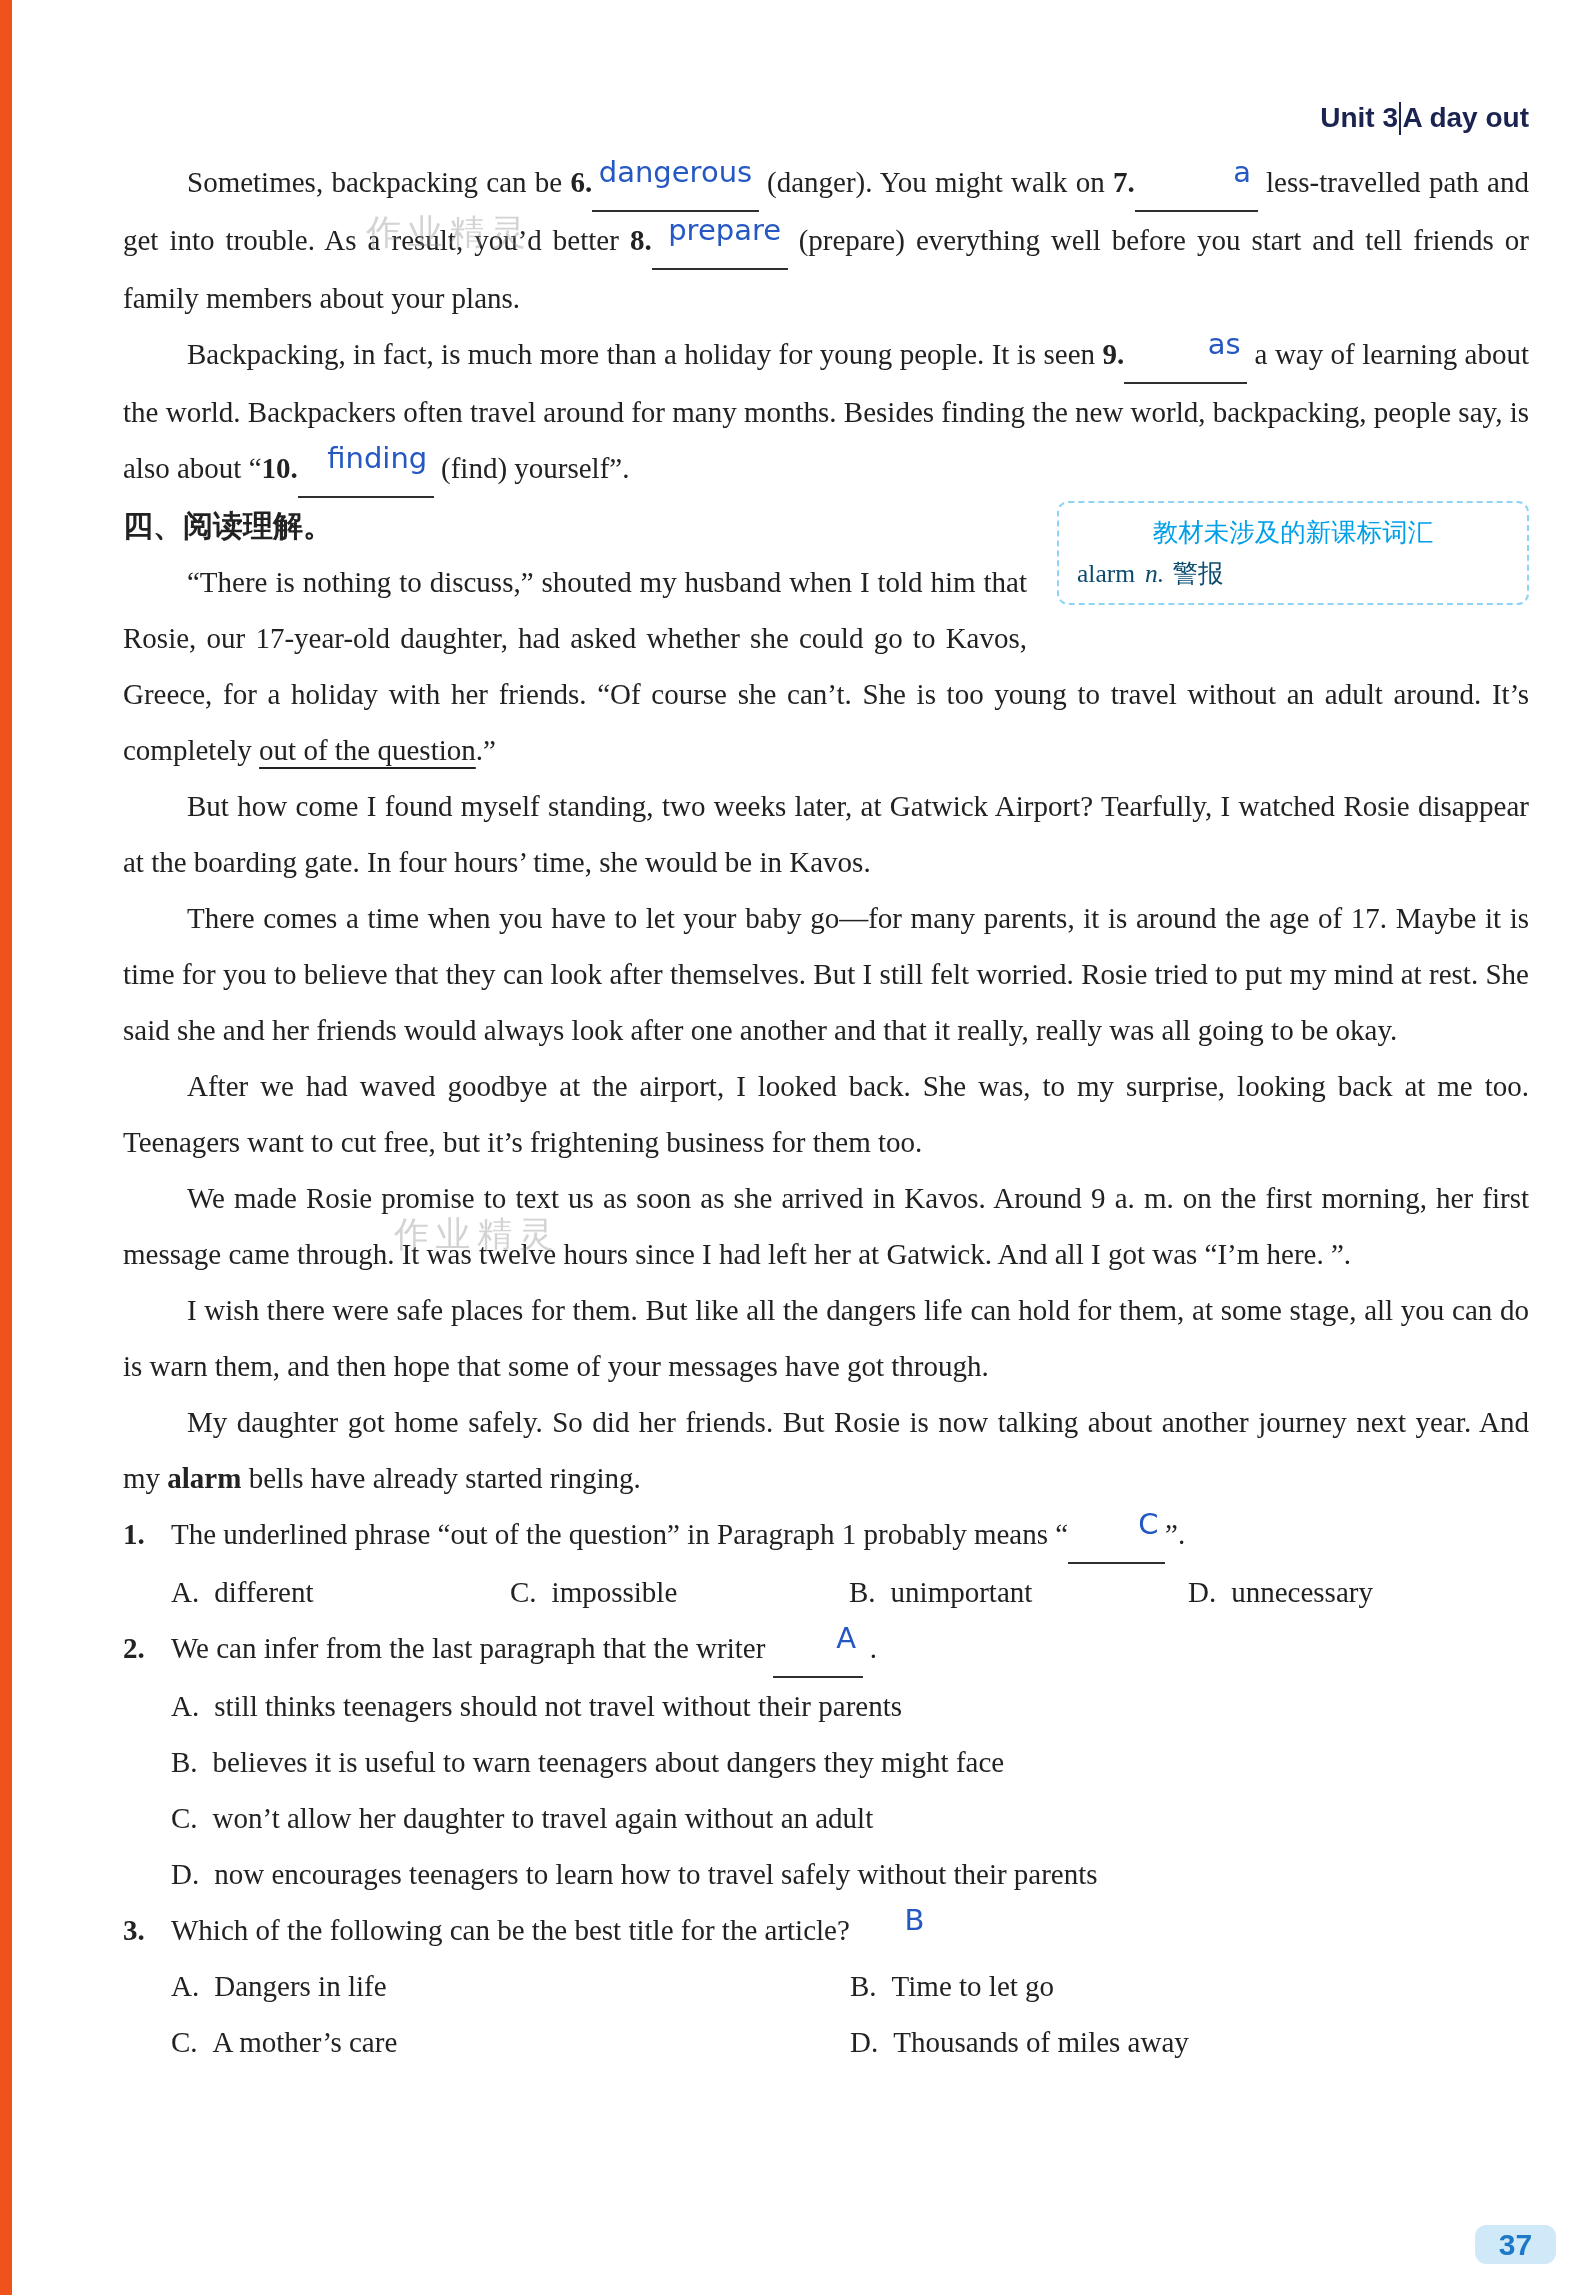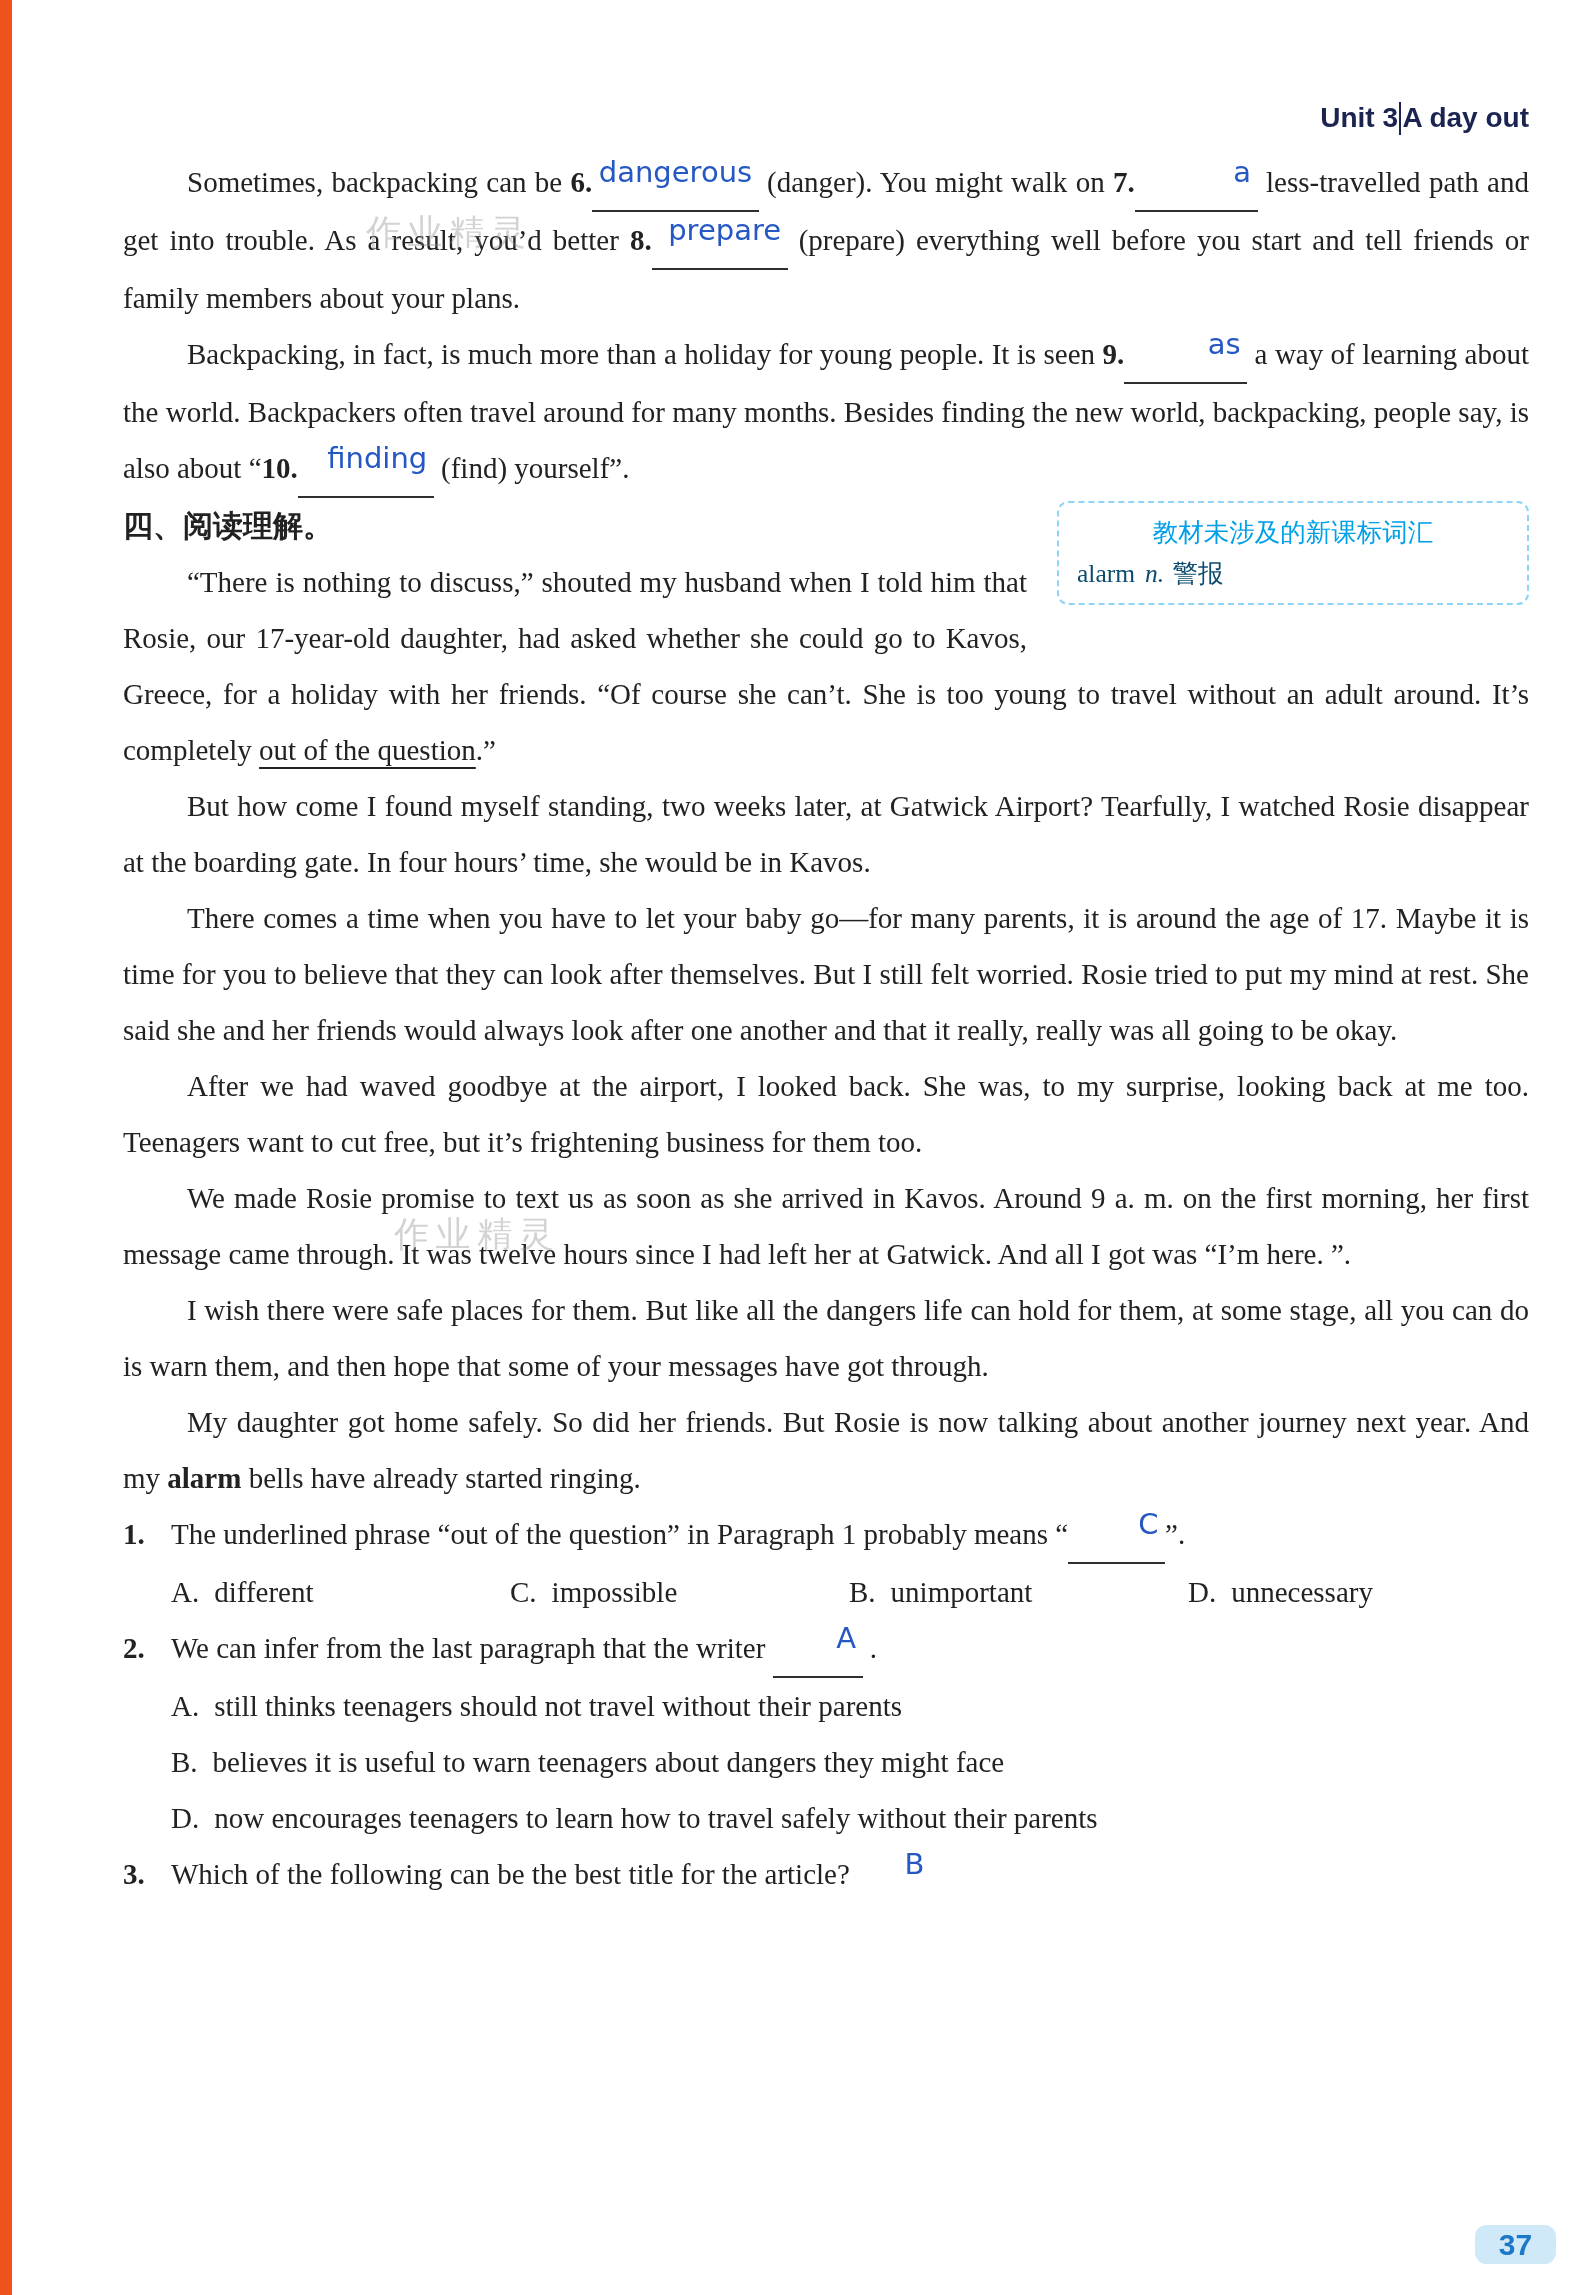--- a/index.html
+++ b/index.html
@@ -163,28 +163,35 @@
     </div>
 
     <div class="question">
       <div class="q-line">
         <span class="q-num">2.</span>
         <span class="q-stem"><span class="plain">We can infer from the last paragraph that the writer </span><span class="blank" style="min-width: 90px;"><span class="answer">A</span></span><span class="plain"> .</span></span>
       </div>
       <div class="options-col">
         <div class="option"><span class="opt-label">A.</span><span class="opt-text">still thinks teenagers should not travel without their parents</span></div>
         <div class="option"><span class="opt-label">B.</span><span class="opt-text">believes it is useful to warn teenagers about dangers they might face</span></div>
+        <div class="option"><span class="opt-label">C.</span><span class="opt-text">won’t allow her daughter to travel again without an adult</span></div>
         <div class="option"><span class="opt-label">D.</span><span class="opt-text">now encourages teenagers to learn how to travel safely without their parents</span></div>
       </div>
     </div>
 
     <div class="question">
       <div class="q-line">
         <span class="q-num">3.</span>
         <span class="q-stem"><span class="plain">Which of the following can be the best title for the article? </span><span class="blank noline" style="min-width: 74px;"><span class="answer">B</span></span></span>
+      </div>
+      <div class="options-grid">
+        <span class="option"><span class="opt-label">A.</span><span class="opt-text">Dangers in life</span></span>
+        <span class="option"><span class="opt-label">B.</span><span class="opt-text">Time to let go</span></span>
+        <span class="option"><span class="opt-label">C.</span><span class="opt-text">A mother’s care</span></span>
+        <span class="option"><span class="opt-label">D.</span><span class="opt-text">Thousands of miles away</span></span>
       </div>
     </div>
 
   </main>
 
   <div class="page-num-tab">
     <span>37</span>
   </div>
 </div>
 

